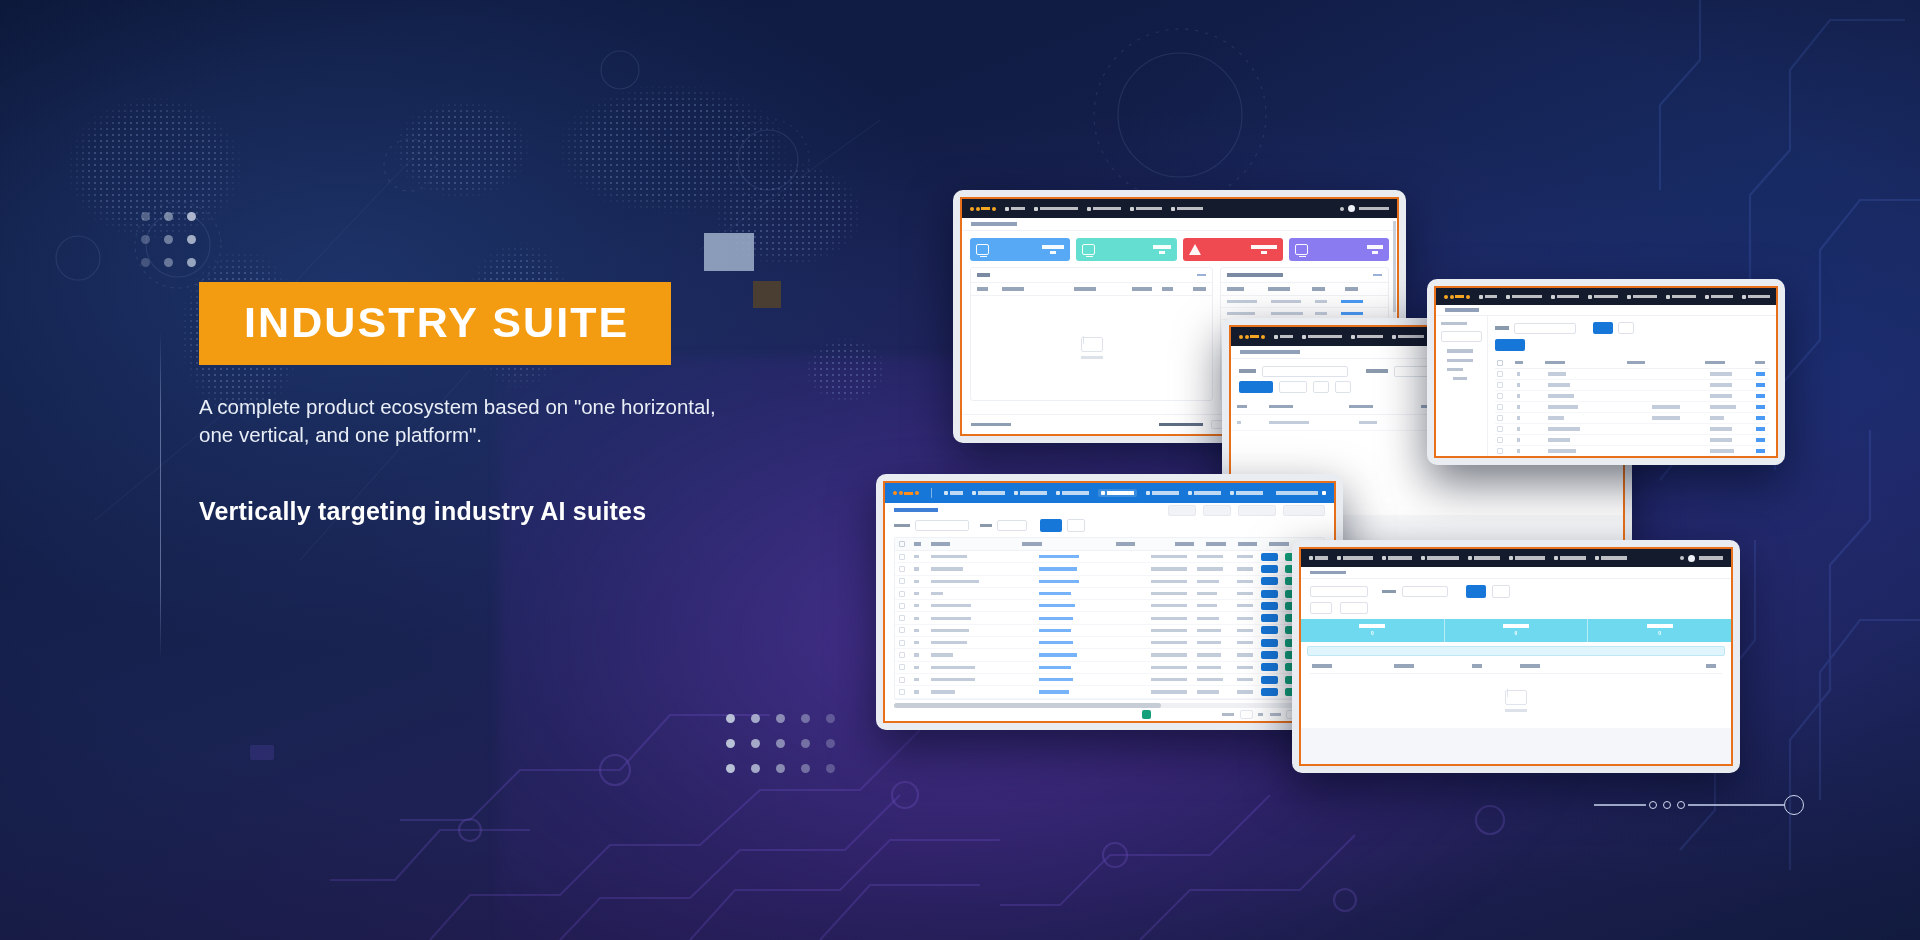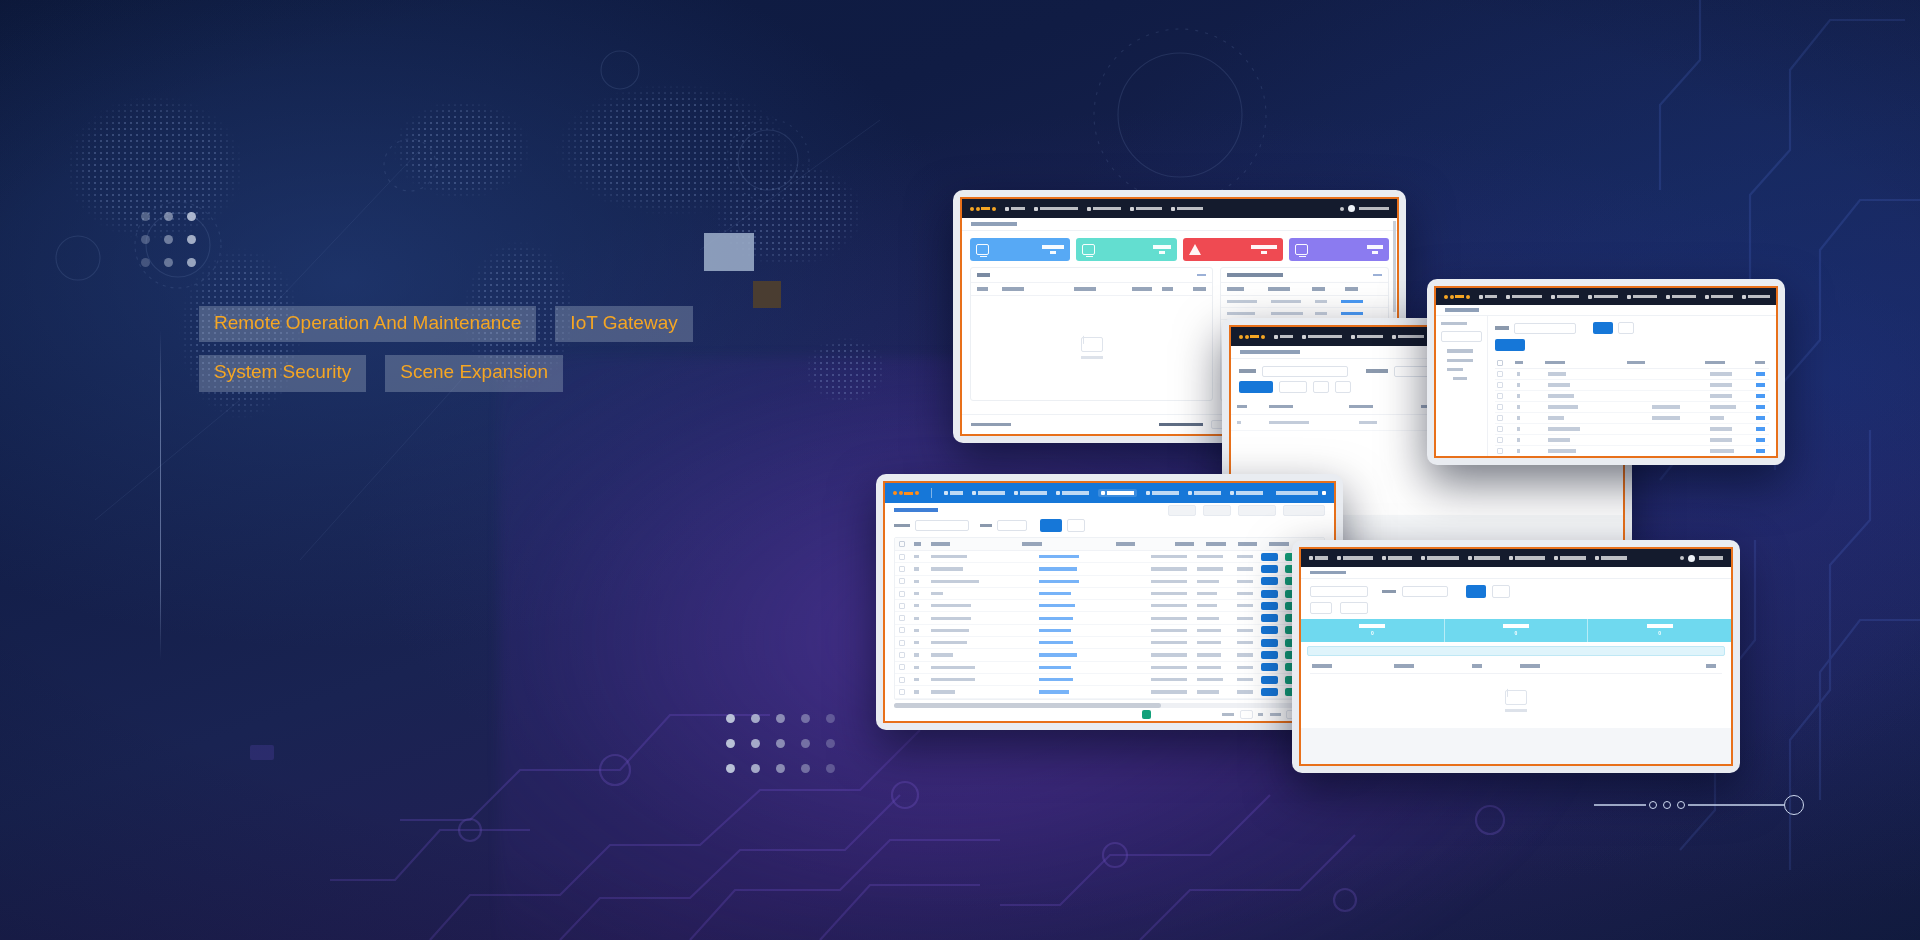--- a/index.html
+++ b/index.html
@@ -319,33 +319,31 @@
       <i style="opacity:.6"></i>
       <i style="opacity:.44"></i>
       <i style="opacity:.3"></i>
   </div>
 
   <div class="sq" id="sq-light"></div>
   <div class="sq" id="sq-dark"></div>
 
   <div class="content">
 
-
-
-
-    <div class="tags">
-      <div class="tagrow">
-        <span class="tag">Remote Operation And Maintenance</span>
-        <span class="tag">IoT Gateway</span>
-      </div>
-      <div class="tagrow">
-        <span class="tag">System Security</span>
-        <span class="tag">Scene Expansion</span>
-      </div>
+    <div class="title-band">
+      <h1>INDUSTRY SUITE</h1>
     </div>
+
+    <div class="subtitle">
+      <span>A complete product ecosystem based on "one horizontal,</span><br>
+      <span>one vertical, and one platform".</span>
+    </div>
+
+    <div class="headline">Vertically targeting industry AI suites</div>
+
 
   </div>
 
   <div class="mock" id="mock-dashboard">
     <div class="screen">
       <div class="nav dark">
         <span class="logo">
             <b></b>
             <b></b>
             <s></s>

